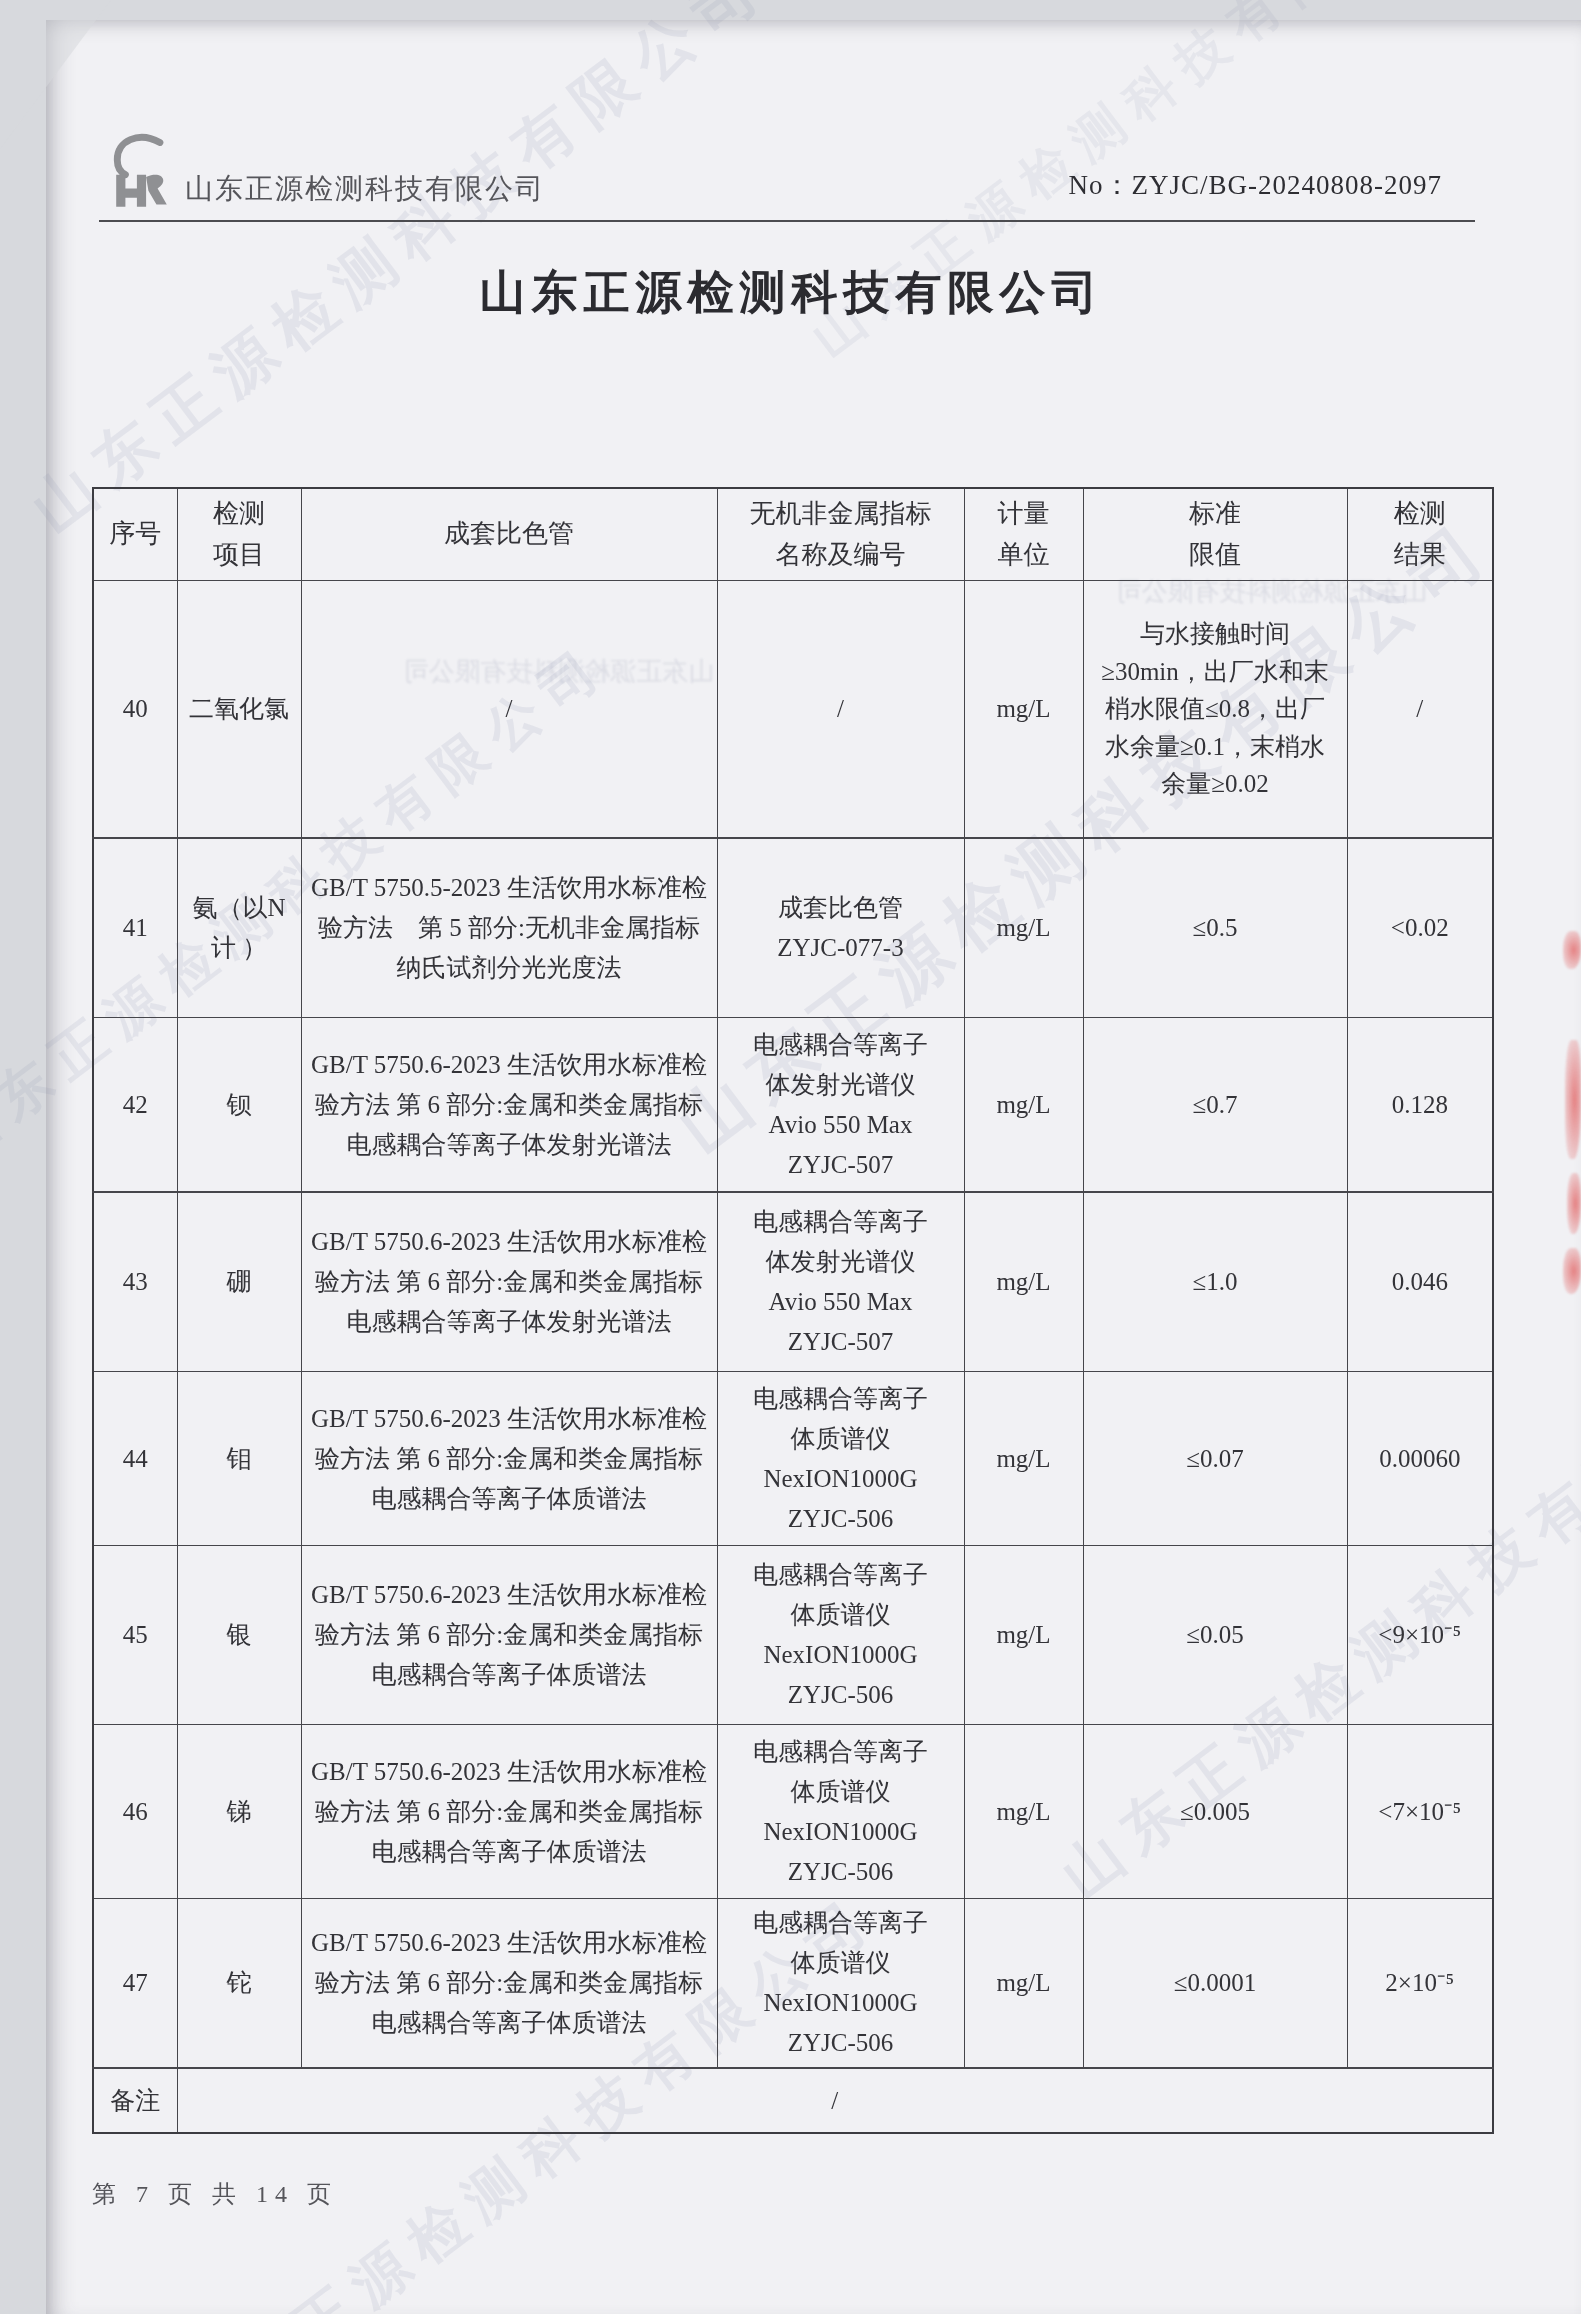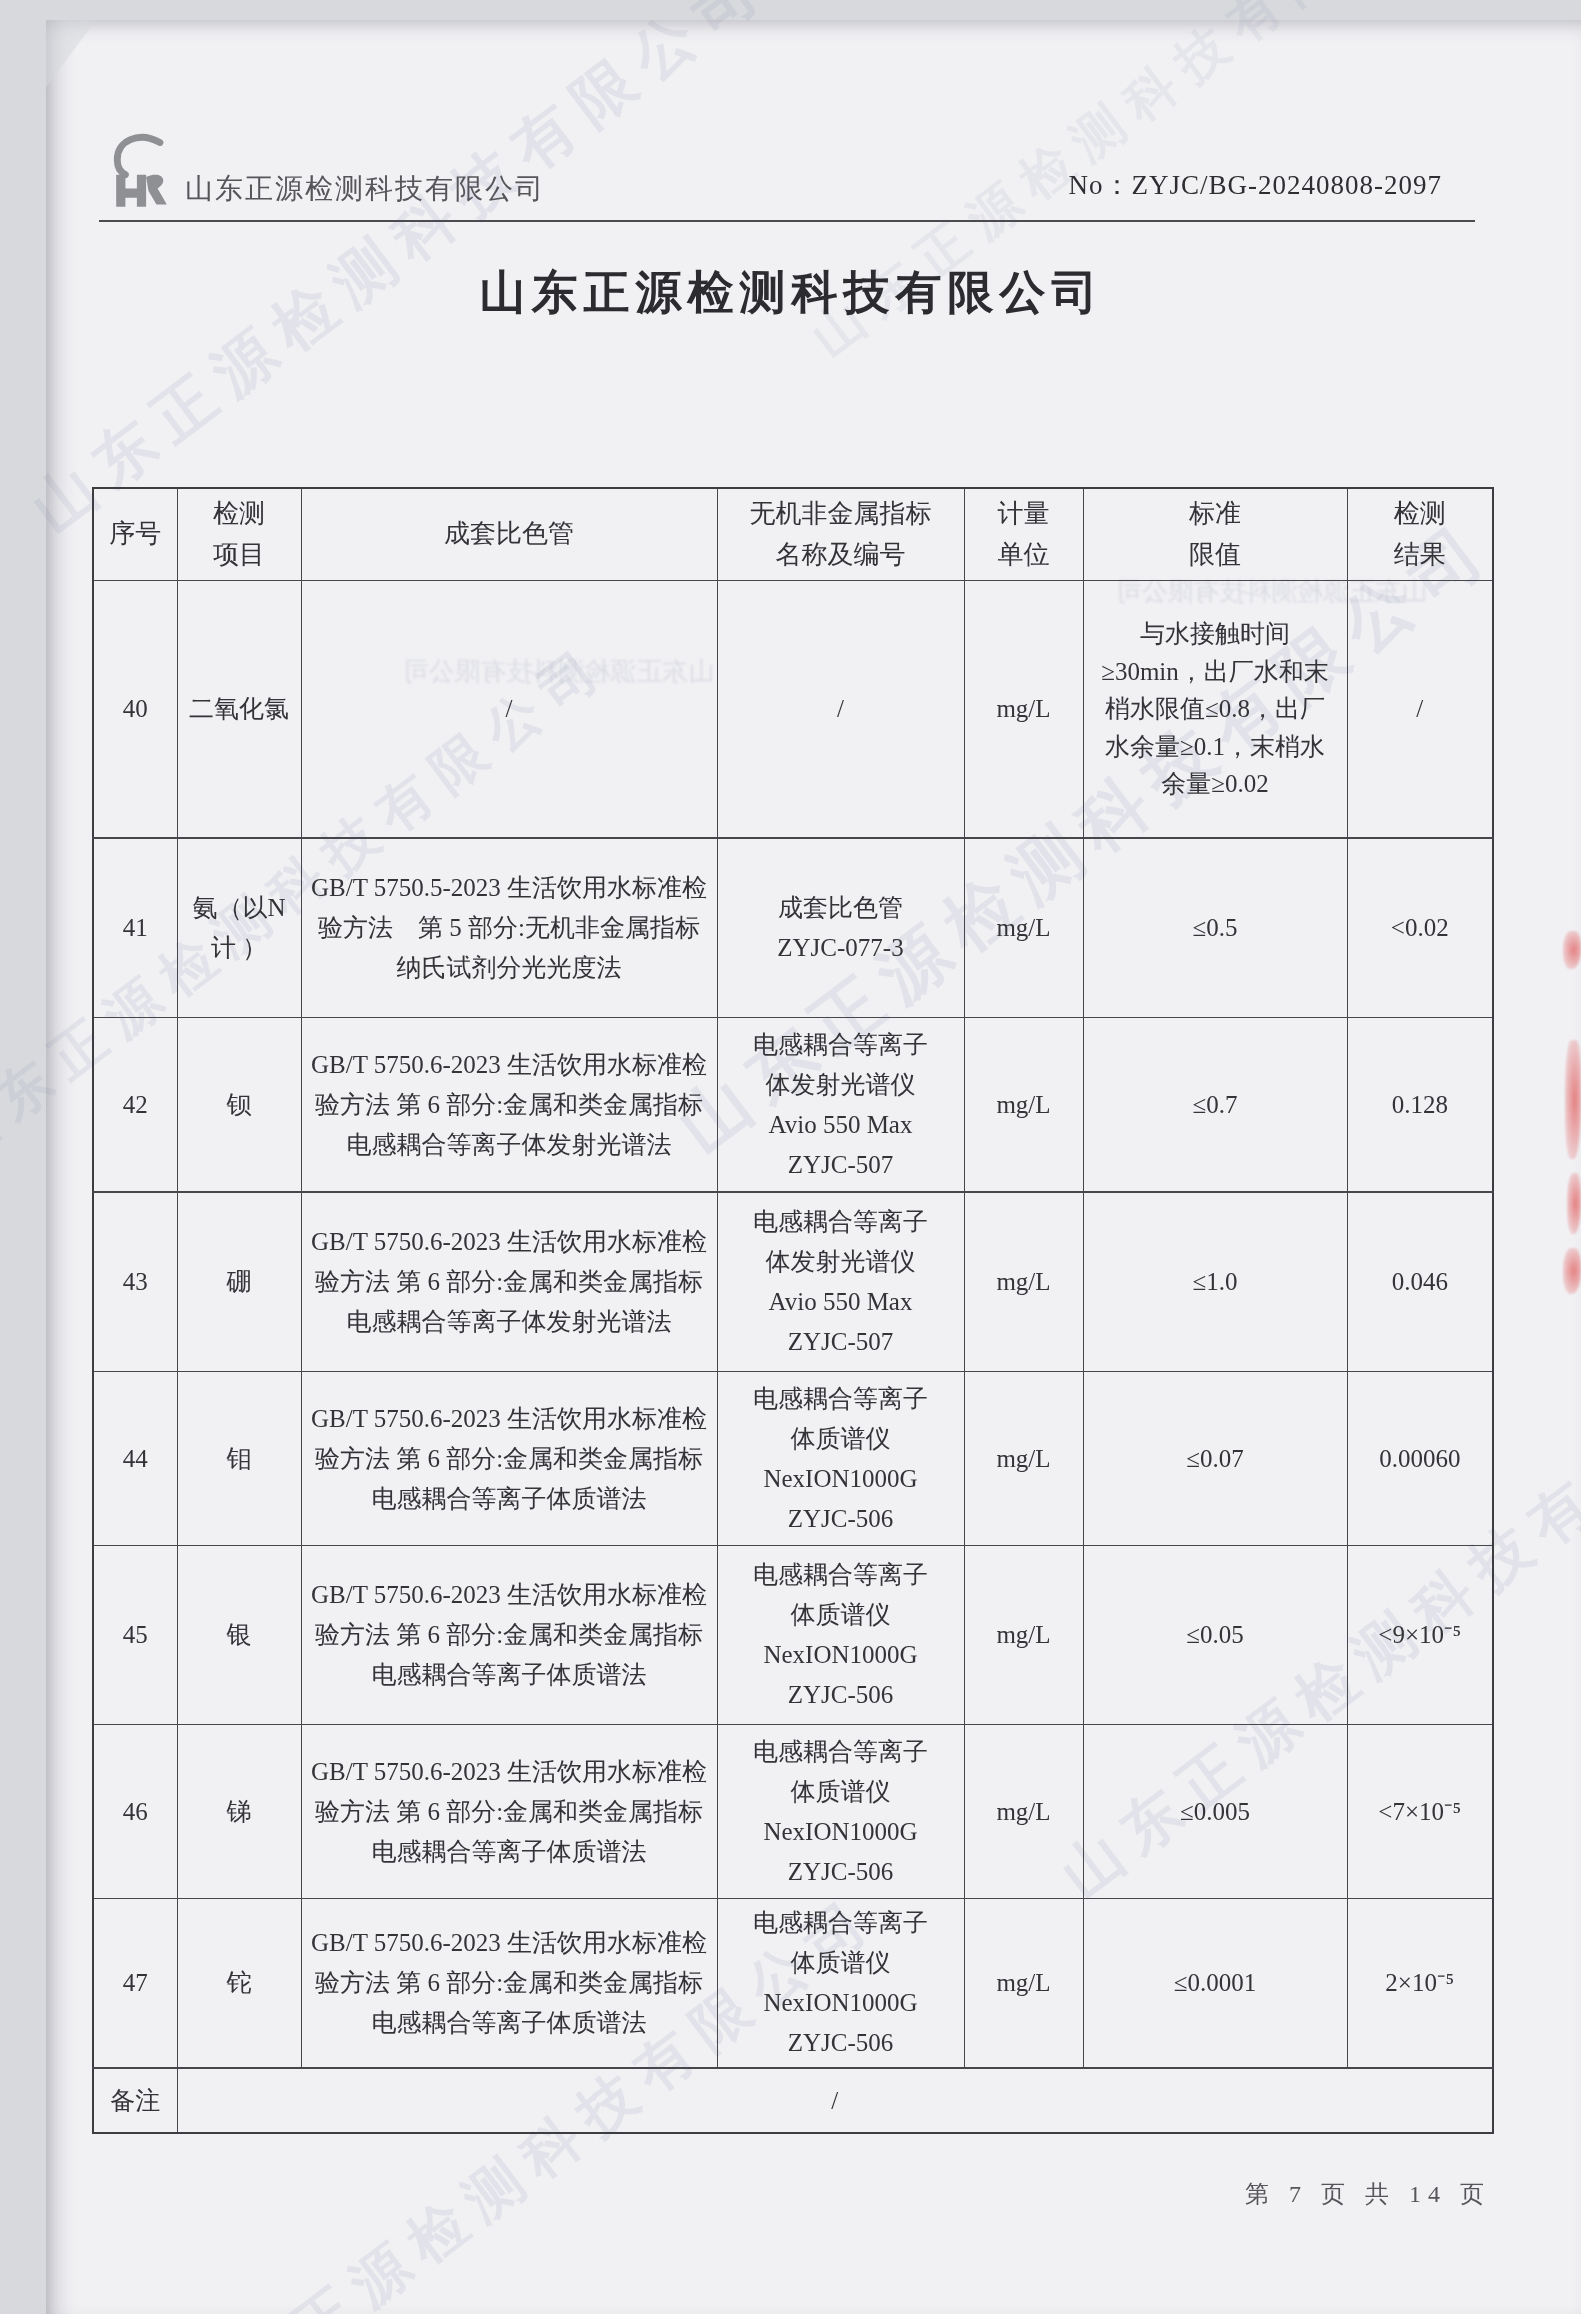--- a/index.html
+++ b/index.html
@@ -66,21 +66,21 @@
   tr.remark td{height:55px;}
   td.basis{
     text-align:justify;text-justify:inter-character;
     padding:6px 15px;line-height:1.72;
   }
   td.pre{white-space:pre-line;line-height:1.7;}
   tr.row-sep td{border-bottom-width:2.5px;}
   
   .footer{
     position:absolute;left:46px;top:2158px;width:1399px;
-    text-align:right;font-size:24px;letter-spacing:7px;color:#55555a;
+    text-align:left;font-size:24px;letter-spacing:7px;color:#55555a;
   }
   
   .wm{
     position:absolute;white-space:nowrap;
     font-size:61px;letter-spacing:14px;font-weight:700;
     color:rgba(128,140,170,0.13);
     transform:rotate(-37deg);transform-origin:left top;
     pointer-events:none;
   }
   .ghost{

